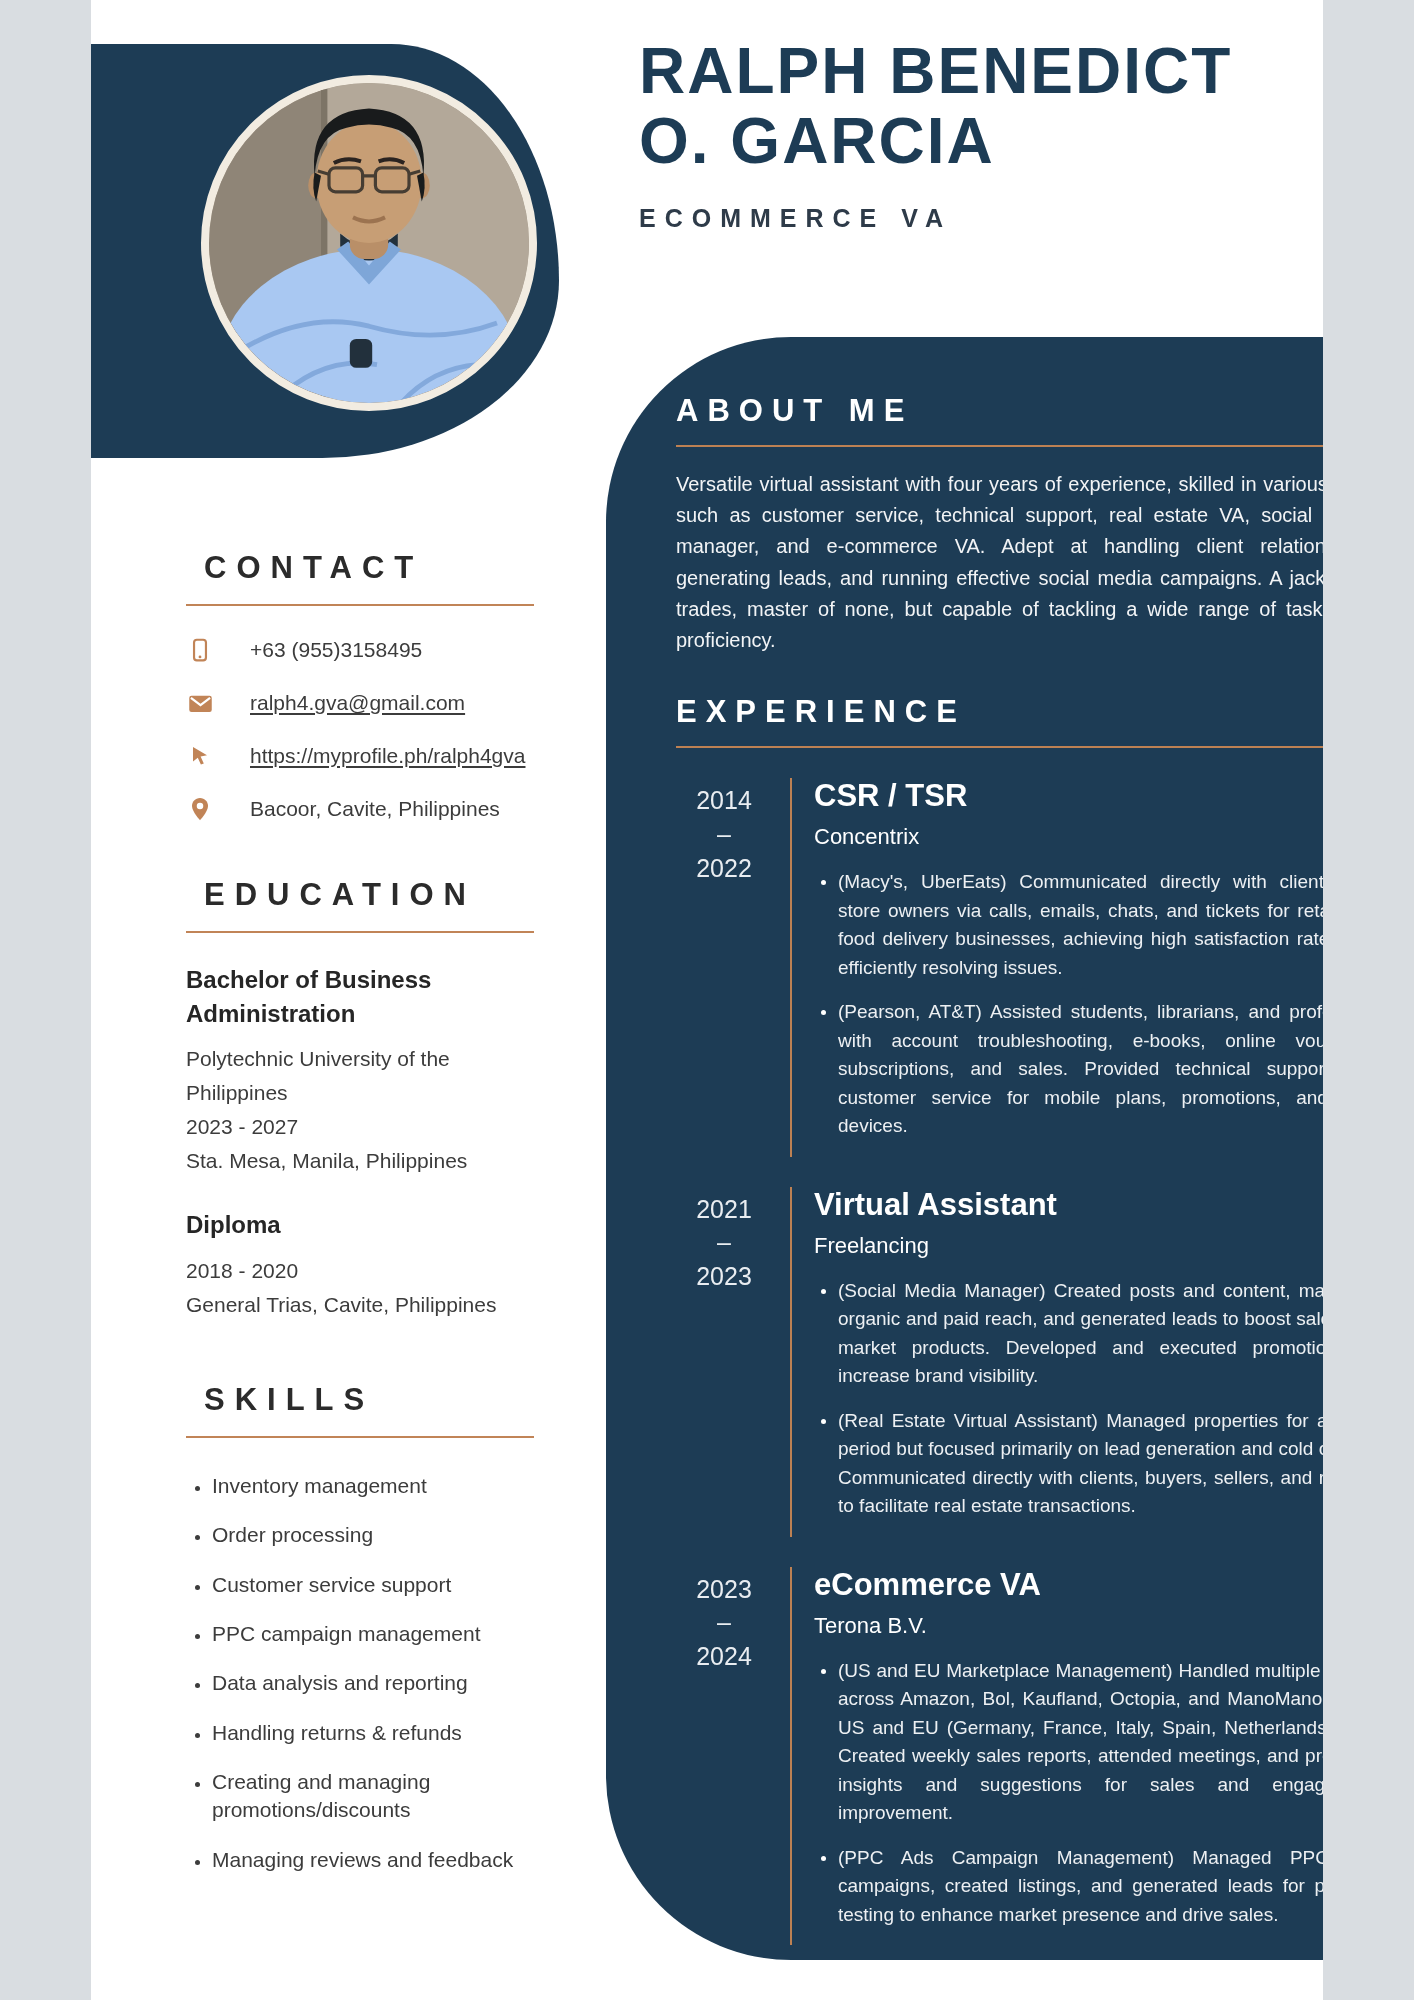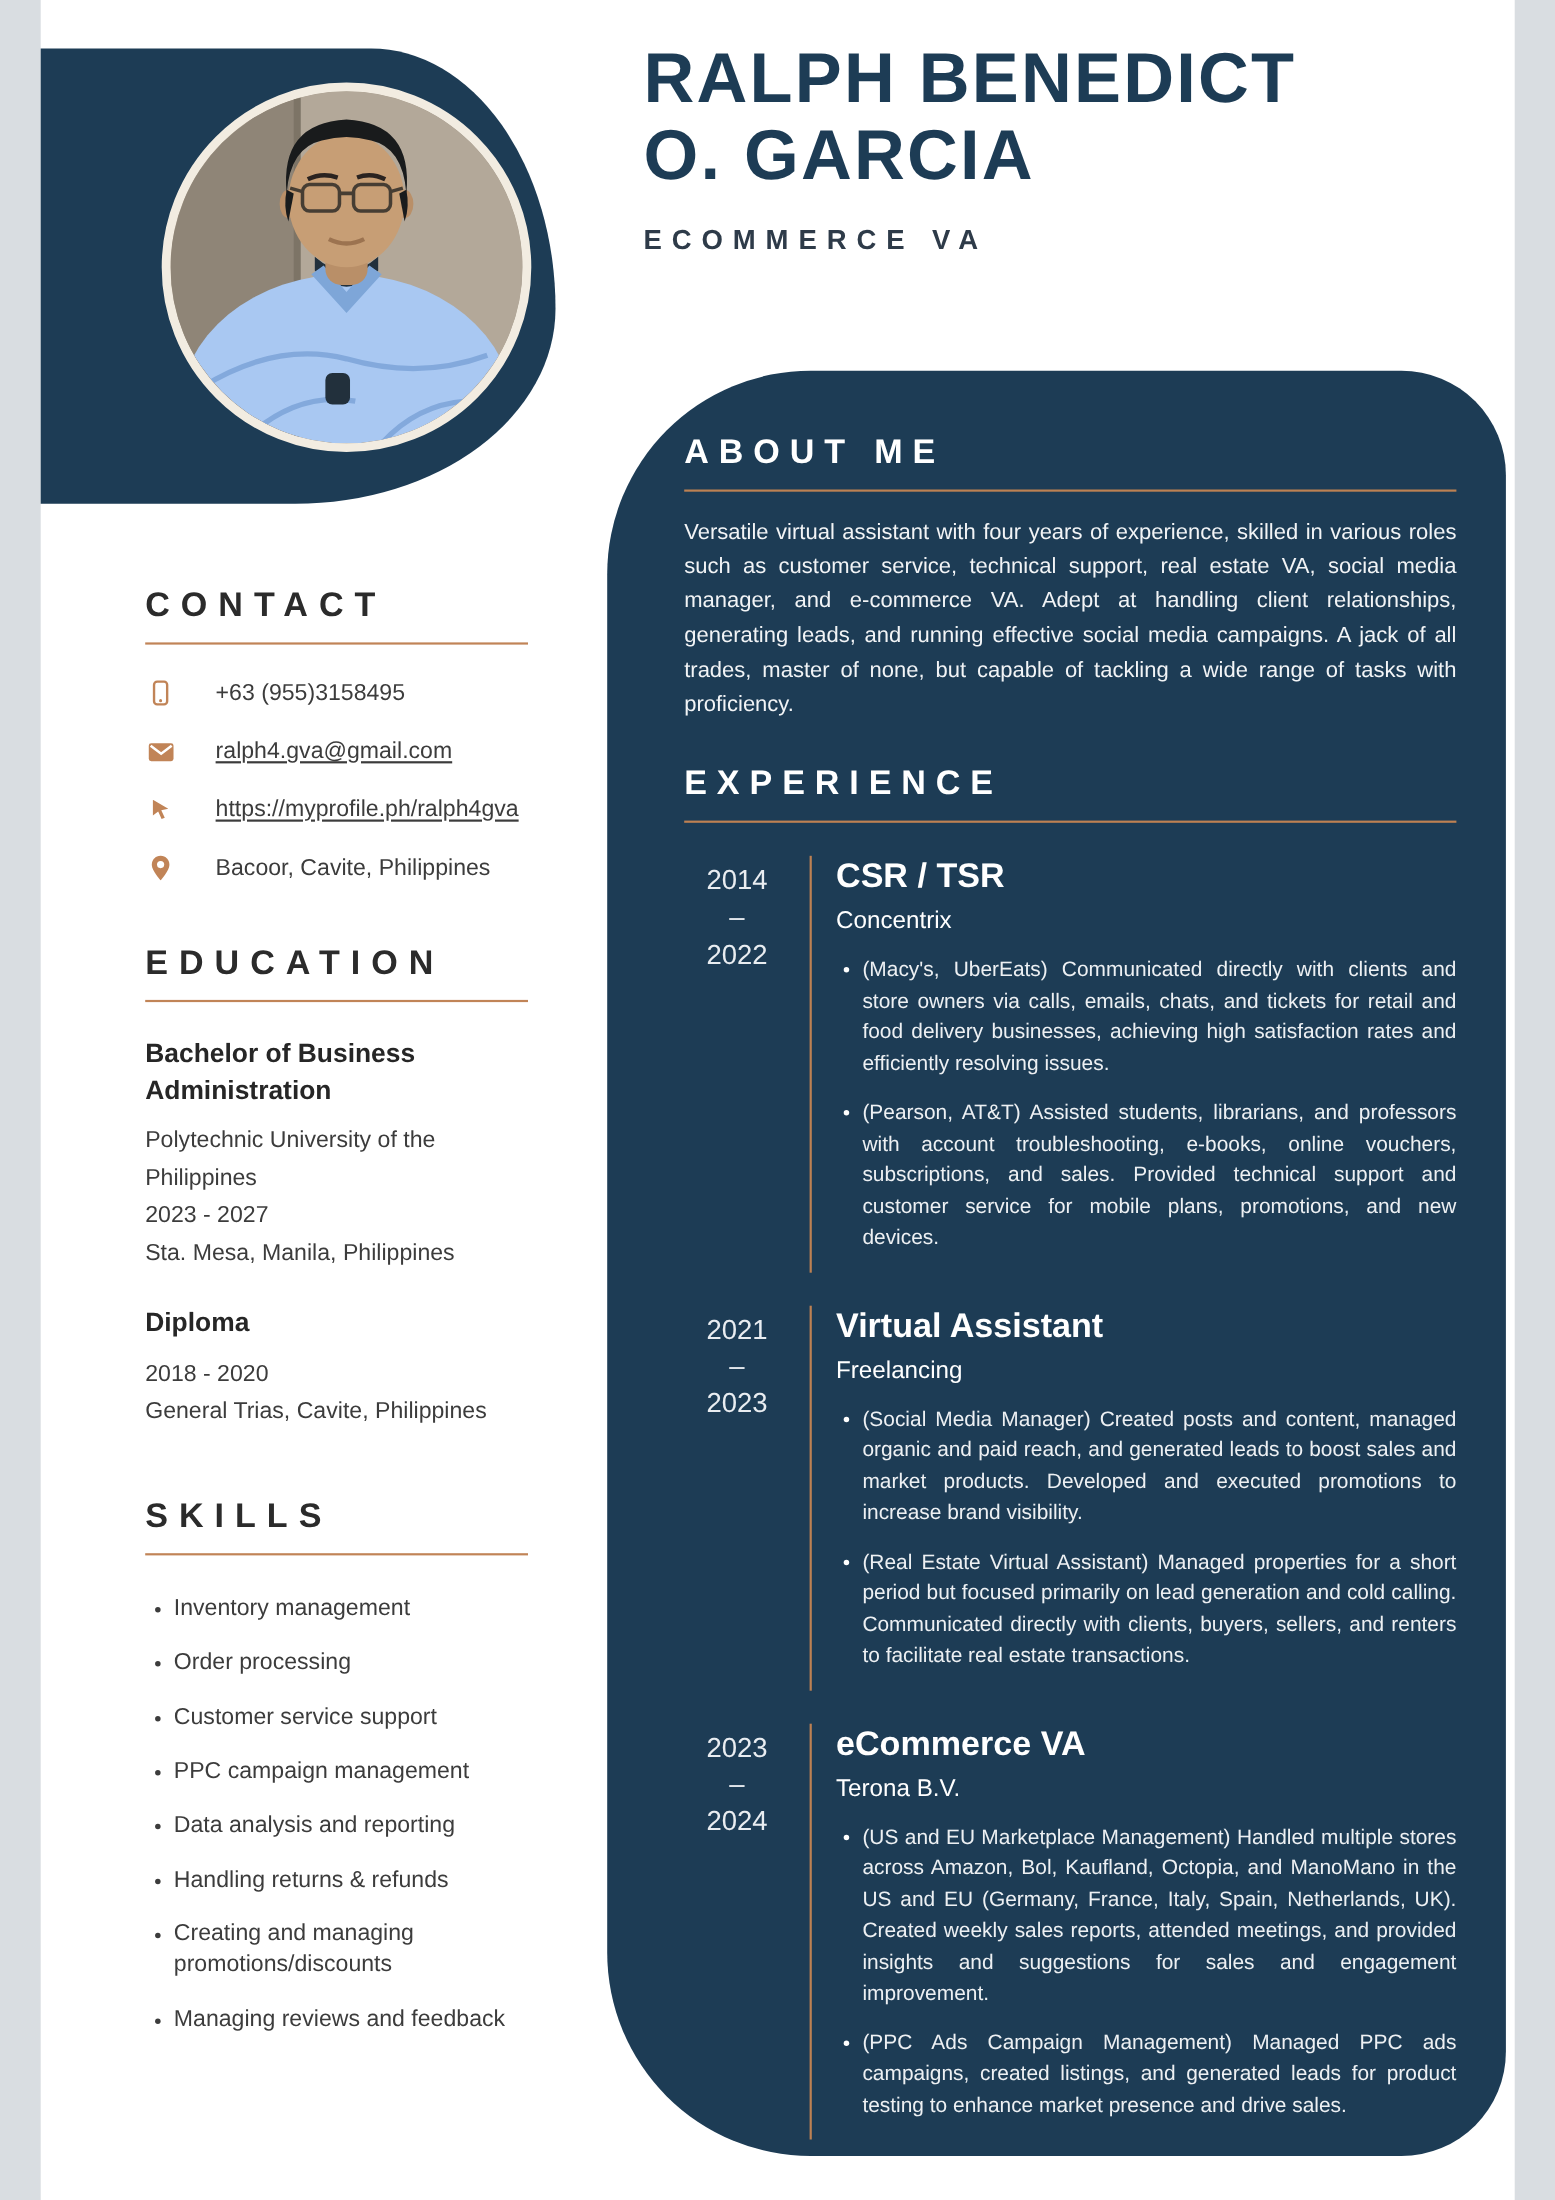--- a/index.html
+++ b/index.html
@@ -1,17 +1,17 @@
 <!DOCTYPE html>
 <html><head>
 <meta charset="utf-8">
 <style>
   html,body { margin:0; padding:0; background:#d9dde1; }
   .page {
-    position:relative; width:1340px; height:2000px; margin:0 auto;
+    position:relative; width:1232px; height:2000px; margin:0 auto;
     background:#ffffff; overflow:hidden;
     font-family:"Liberation Sans", sans-serif;
   }
 
   
   .blob {
     position:absolute; top:44px; left:-150px; width:618px; height:414px;
     background:#1d3c55;
     border-radius:0 170px 240px 0 / 0 240px 180px 0;
   }
@@ -22,21 +22,21 @@
   }
   .photo svg { display:block; width:100%; height:100%; }
 
   
   .header { position:absolute; left:548px; top:36px; width:760px; }
   .name { font-size:64px; font-weight:800; color:#1d3c55; line-height:70px; letter-spacing:2px; }
   .subtitle { margin-top:28px; font-size:25px; letter-spacing:9px; color:#2e3b49; font-weight:600; }
 
   
   .rule { height:2px; background:#c18457; margin:16px 0 0; }
-  .side-h { font-size:31px; letter-spacing:10px; color:#2b2b2b; margin:0; font-weight:700; font-family:"Liberation Sans", sans-serif; }
+  .side-h { font-size:31px; letter-spacing:10px; color:#2b2b2b; margin:18px; font-weight:700; font-family:"Liberation Sans", sans-serif; }
 
   
   .left-col { position:absolute; left:95px; top:532px; width:348px; color:#3c3c3c; }
   .contact-list { list-style:none; margin:30px 0 0; padding:0; }
   .contact-list li { display:flex; align-items:center; gap:36px; margin-bottom:25px; font-size:21px; }
   .cicon { width:28px; height:28px; flex:none; display:flex; align-items:center; justify-content:center; }
   .contact-link { color:#3c3c3c; text-decoration:underline; text-underline-offset:3px; cursor:pointer; }
 
   .edu-sec { margin-top:54px; }
   .degree { font-size:24px; font-weight:700; color:#262626; line-height:1.4; margin-top:30px; }

